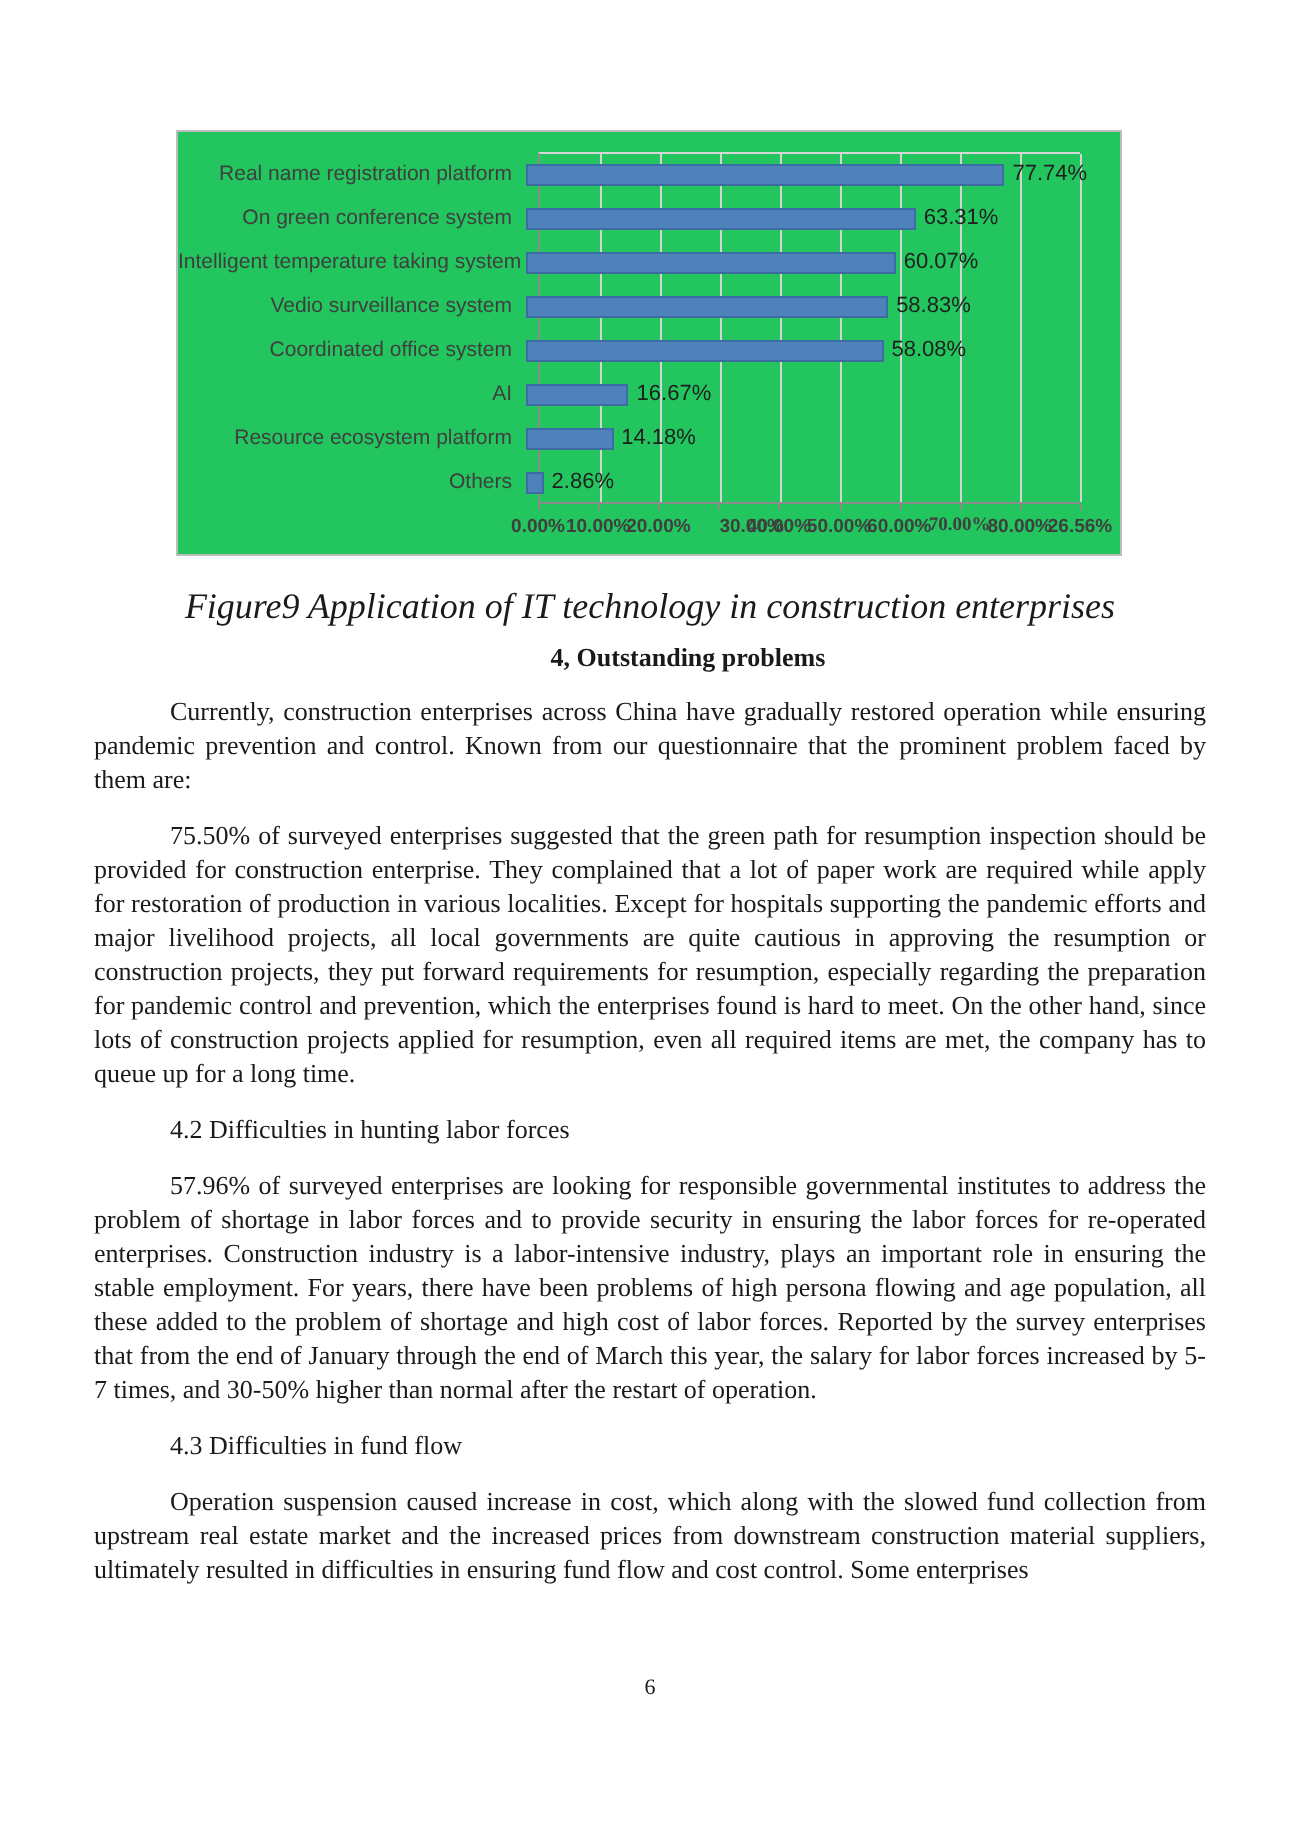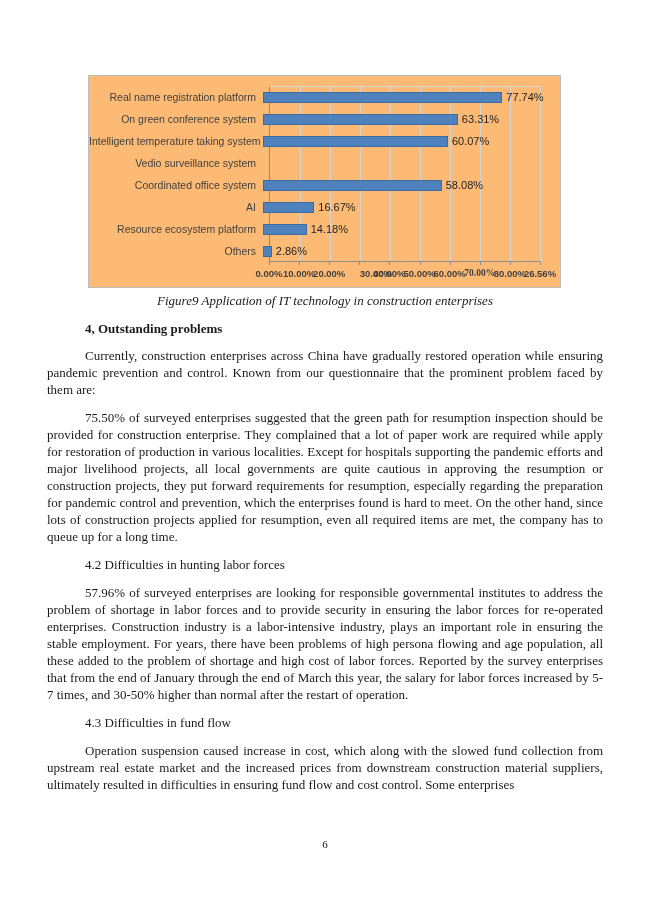--- a/index.html
+++ b/index.html
@@ -15,23 +15,22 @@
   }
 
   
   .chart-box {
     position: absolute;
     left: 88px;
     top: 65px;
     width: 473px;
     height: 213px;
     border: 1px solid #bdbdbd;
-    background: #fdba74;
+    background: #22c55e;
     font-family: "Liberation Sans", sans-serif;
-    margin-top: 10px;
   }
   .plot-bg {
     position: absolute;
     left: 180px;
     top: 10px;
     right: 20px;
     bottom: 25px;
     border-left: 1px solid #8c8c8c;
     border-bottom: 1px solid #8c8c8c;
     border-top: 1px solid #d6d6d6;
@@ -108,35 +107,36 @@
   }
 
   
   .figure-caption {
     position: absolute;
     left: 47px;
     width: 556px;
     top: 293px;
     text-align: center;
     font-style: italic;
-    font-size: 13px;
+    font-size: 18px;
     color: #1a1a1a;
   }
   .content {
     position: absolute;
     left: 47px;
     top: 320px;
     width: 556px;
     font-size: 13px;
     line-height: 17px;
   }
   .content .heading {
     font-weight: bold;
     text-indent: 38px;
     margin-bottom: 10px;
+    text-align: center;
   }
   .content .subheading {
     text-indent: 38px;
     margin-bottom: 11px;
   }
   .content .paragraph {
     text-align: justify;
     text-indent: 38px;
     margin-bottom: 11px;
   }
@@ -184,20 +184,24 @@
         </div>
         <div class="chart-row">
           <div class="cat-label">Intelligent temperature taking system</div>
           <div class="bar-track">
             <div class="bar" style="width: 66.7444%; background: rgb(79, 129, 189);"></div>
             <span class="bar-value">60.07%</span>
           </div>
         </div>
         <div class="chart-row">
           <div class="cat-label">Vedio surveillance system</div>
+          <div class="bar-track">
+            <div class="bar" style="width: 65.3667%; background: rgb(79, 129, 189);"></div>
+            <span class="bar-value">58.83%</span>
+          </div>
         </div>
         <div class="chart-row">
           <div class="cat-label">Coordinated office system</div>
           <div class="bar-track">
             <div class="bar" style="width: 64.5333%; background: rgb(79, 129, 189);"></div>
             <span class="bar-value">58.08%</span>
           </div>
         </div>
         <div class="chart-row">
           <div class="cat-label">AI</div>

